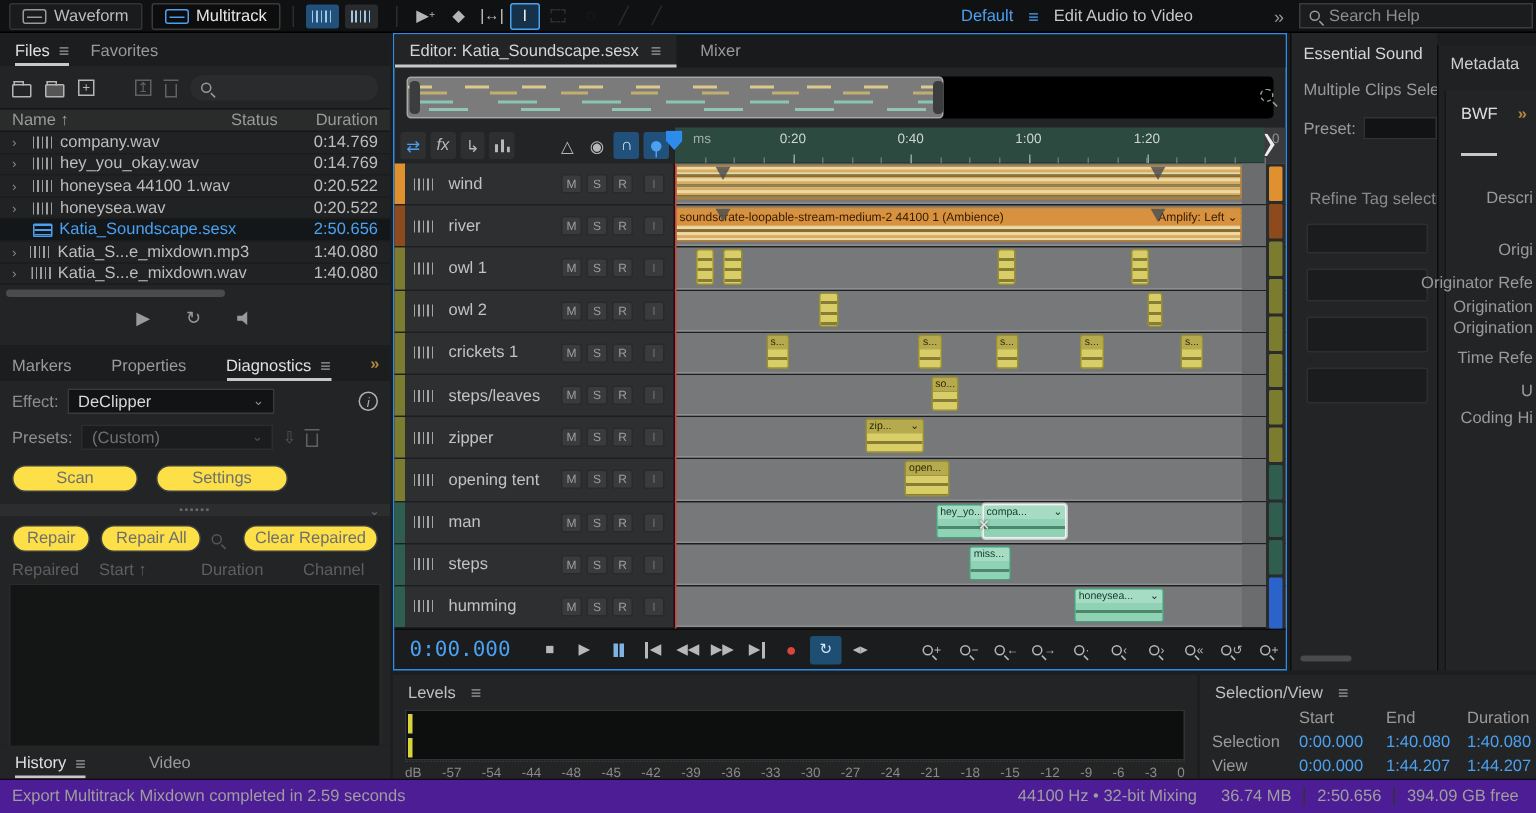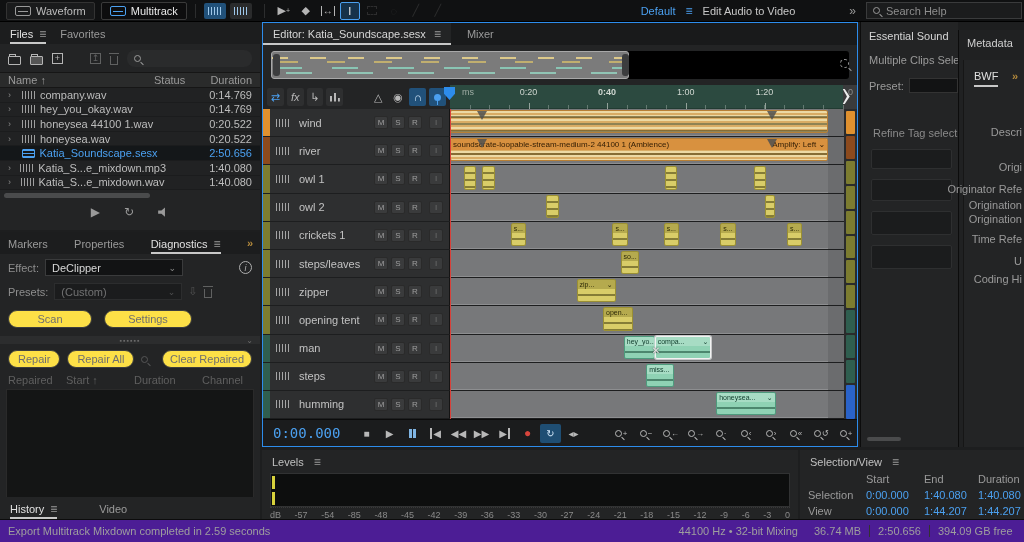--- a/index.html
+++ b/index.html
@@ -187,21 +187,21 @@
   #essound .hd { padding:8px 8px 0 8px; color:#d6d6d6; white-space:nowrap; }
   #essound .sub { padding:12px 8px 0 8px; color:#9a9a9a; white-space:nowrap; }
   #essound .preset { display:flex; gap:5px; padding:12px 0 0 8px; color:#9a9a9a; align-items:center; }
   #essound .pfield { width:60px; height:15px; background:#121314; border:1px solid #333; }
   #essound .refine { padding:34px 0 0 12px; color:#8a8a8a; white-space:nowrap; }
   .esbox { margin:10px 6px 0 10px; background:#1b1c1d; border:1px solid #2e2f30; border-radius:2px; }
   #es-scroll { position:absolute; left:6px; bottom:6px; width:34px; height:4px; background:#4a4b4c; border-radius:2px; }
   #metadata { left:958px; top:30px; width:66px; height:417px; background:#202122; border-left:1px solid #0c0c0c; }
   #metadata .hd { padding:7px 6px 0 8px; color:#cfcfcf; display:flex; justify-content:space-between; }
   #md-inner { position:absolute; left:4px; right:0; top:30px; bottom:0; background:#232425; border-left:1px solid #161616; }
-  #md-tab { color:#e0e0e0; margin:10px 0 0 10px; display:inline-block; border-bottom:2px solid #c8c8c8; padding-bottom:3px; }
+  #md-tab { color:#e0e0e0; margin:10px 0 0 10px; display:inline-block; border-bottom:2px solid #c8c8c8; padding-bottom:20px; }
   #md-chev { position:absolute; right:6px; top:10px; color:#b48a3c; font-weight:bold; }
   .mdlabel { position:absolute; right:2px; color:#9a9a9a; white-space:nowrap; }
 </style>
 </head>
 <body>
 
 <div id="app">
 
   <div id="topbar" class="abs">
     <div class="modebtn">
@@ -435,21 +435,21 @@
         <span class="rtick minor" style="left: 67.55%;"></span>
         <span class="rtick minor" style="left: 72.375%;"></span>
         <span class="rtick minor" style="left: 77.2%;"></span>
         <span class="rtick minor" style="left: 82.025%;"></span>
         <span class="rtick minor" style="left: 86.85%;"></span>
         <span class="rtick minor" style="left: 91.675%;"></span>
         <span class="rtick minor" style="left: 96.5%;"></span>
         <span class="rtick" style="left: 19.3%;"></span>
         <span class="rlabel" style="left: 19.3%;">0:20</span>
         <span class="rtick" style="left: 38.6%;"></span>
-        <span class="rlabel" style="left: 38.6%; font-weight: bold;">0:40</span>
+        <span class="rlabel" style="left: 38.6%;">0:40</span>
         <span class="rtick" style="left: 57.9%;"></span>
         <span class="rlabel" style="left: 57.9%;">1:00</span>
         <span class="rtick" style="left: 77.3%;"></span>
         <span class="rlabel" style="left: 77.3%;">1:20</span>
       </div>
     <div id="playpin"></div>
 
     <div id="ed-tracks">
         <div class="trow">
           <div class="thead">
@@ -837,21 +837,21 @@
       <span class="hamb">≡</span>
     </div>
     <div id="meter">
       <span class="yt a"></span>
       <span class="yt b"></span>
     </div>
     <div id="dbscale">
         <span>dB</span>
         <span>-57</span>
         <span>-54</span>
-        <span>-85</span>
+        <span>-44</span>
         <span>-48</span>
         <span>-45</span>
         <span>-42</span>
         <span>-39</span>
         <span>-36</span>
         <span>-33</span>
         <span>-30</span>
         <span>-27</span>
         <span>-24</span>
         <span>-21</span>

